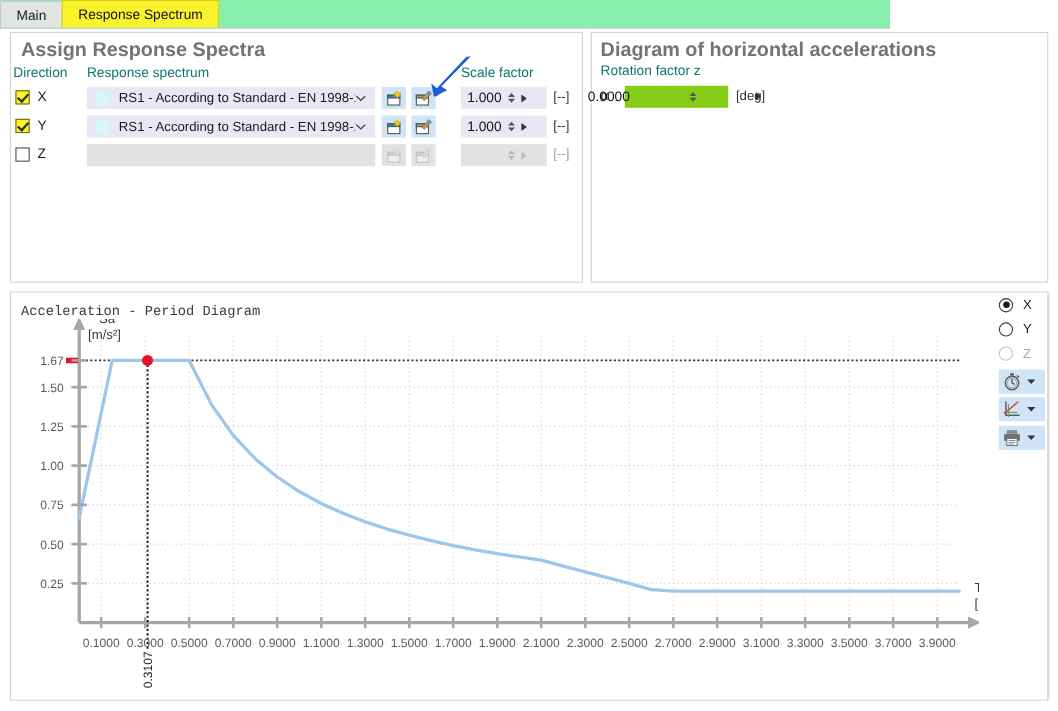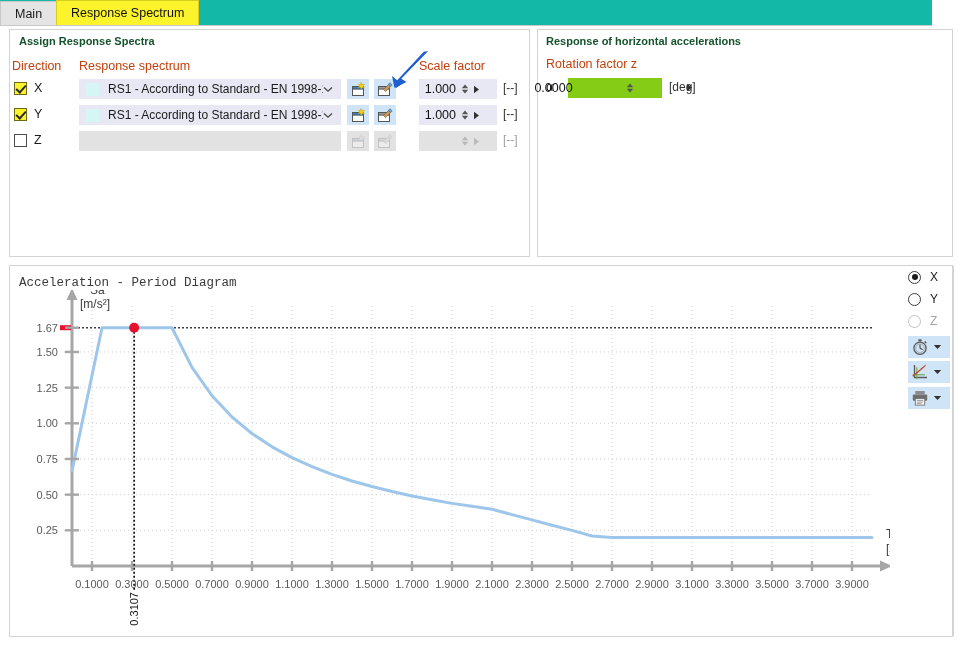--- a/index.html
+++ b/index.html
@@ -14,22 +14,22 @@
     font-size: 12px;
     color: #222222;
     overflow: hidden;
     position: relative;
   }
 
   
   .tabstrip {
     position: absolute;
     left: 0; top: 0;
-    width: 932px; height: 25px;
-    background: #14b8a6;
+    width: 809px; height: 25px;
+    background: #86efac;
     border-bottom: 1px solid #c8c8c8;
     display: flex;
     align-items: flex-end;
   }
   .tab {
     height: 24px;
     line-height: 24px;
     padding: 0 14px;
     font-size: 12.5px;
     color: #1a1a1a;
@@ -59,31 +59,31 @@
     box-sizing: border-box;
   }
   #assign-box { left: 9px; top: 29px; width: 521px; height: 228px; }
   #rotation-box { left: 537px; top: 29px; width: 416px; height: 228px; }
   #diagram-box { left: 9px; top: 265px; width: 944px; height: 372px; }
 
   .group-title {
     position: absolute;
     top: 6px;
     left: 6px;
-    font-size: 11px;
+    font-size: 18px;
     font-weight: bold;
-    color: #14532d;
+    color: #737373;
     white-space: nowrap;
   }
 
   
   .colhdr {
     position: absolute;
     font-size: 12.5px;
-    color: #c2410c;
+    color: #0f766e;
     white-space: nowrap;
   }
   #hdr-direction { left: 12px; top: 59px; }
   #hdr-spectrum  { left: 79px; top: 59px; }
   #hdr-scale     { left: 419px; top: 59px; }
   #hdr-rot-z     { left: 546px; top: 57px; font-size: 12.5px; }
 
   
   .row {
     position: absolute;
@@ -467,21 +467,21 @@
     <span class="play">
       <svg width="7" height="9" viewBox="0 0 7 9">
           <path d="M1 0.8 L6 4.5 L1 8.2 Z" fill="#bbb"></path>
         </svg>
     </span>
   </div>
   <div class="unit disabled">[--]</div>
 </div>
 
 <div class="groupbox" id="rotation-box"></div>
-<div class="group-title" style="left:546px; top:35px;">Response of horizontal accelerations</div>
+<div class="group-title" style="left:546px; top:35px;">Diagram of horizontal accelerations</div>
 <div class="colhdr" id="hdr-rot-z">Rotation factor z</div>
 <div id="alpha-label">α</div>
 <div id="alpha-spin">
   <span class="val" style="margin-right:5px;font-size:12.5px;color:#111;">0.0000</span>
   <span class="arrows" style="display:flex;flex-direction:column;line-height:0;margin-right:4px;">
     <svg width="8" height="5" viewBox="0 0 8 5">
         <path d="M4 0.6 L7.2 4.2 L0.8 4.2 Z" fill="#555"></path>
       </svg>
     <svg width="8" height="5" viewBox="0 0 8 5">
         <path d="M4 4.4 L0.8 0.8 L7.2 0.8 Z" fill="#555"></path>

